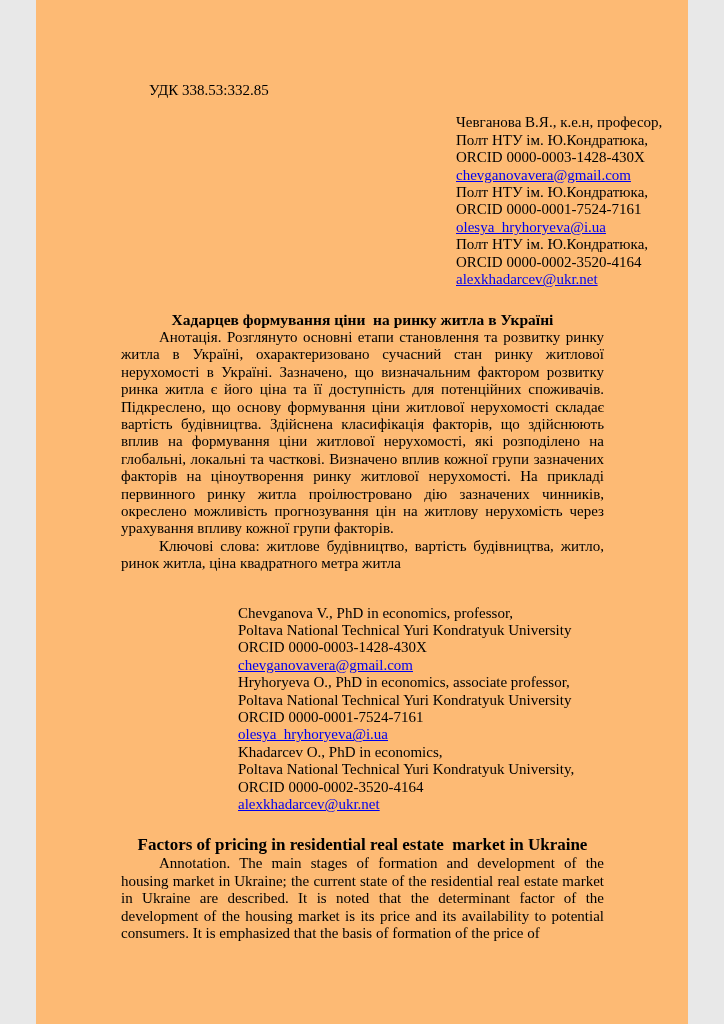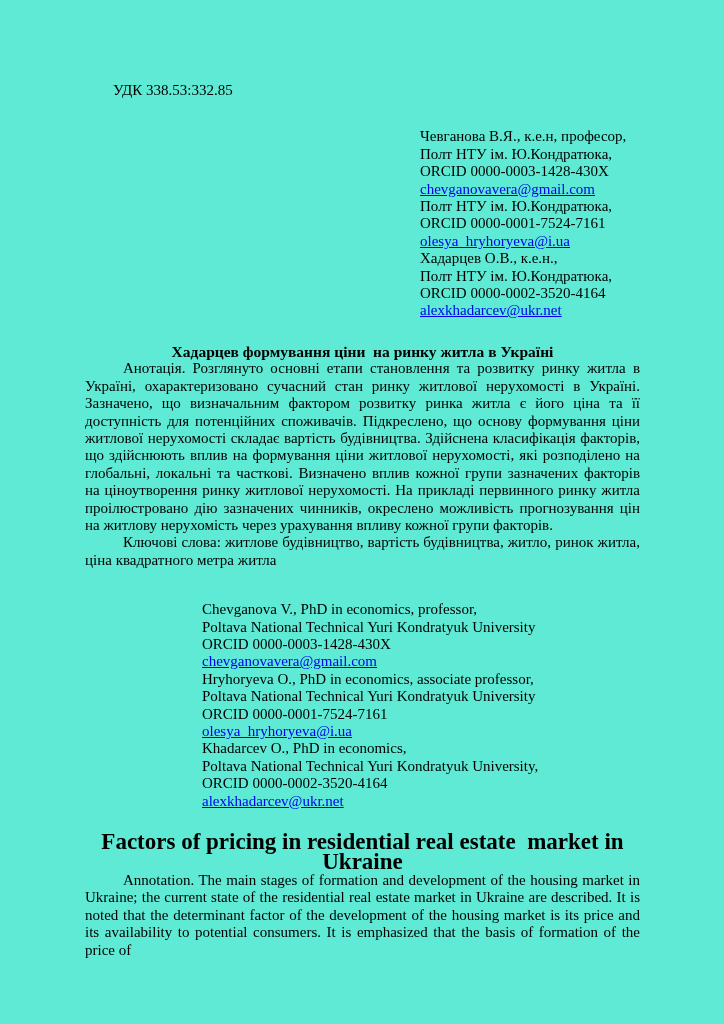--- a/index.html
+++ b/index.html
@@ -1,45 +1,45 @@
 <!DOCTYPE html>
 <html><head>
 <meta charset="utf-8">
 <style>
   html, body { margin: 0; padding: 0; background: #e8e8e8; }
   .page {
     position: relative;
-    width: 724px;
+    width: 652px;
     height: 1024px;
     margin: 0 auto;
-    background: #5eead4;
+    background: #fdba74;
     font-family: "Liberation Serif", "DejaVu Serif", serif;
     font-size: 15px;
     line-height: 17.4px;
     color: #000000;
     overflow: hidden;
   }
   .content {
     position: absolute;
     left: 85px;
     right: 84px;
     top: 0;
     padding-top: 82px;
   }
   .udc { margin-left: 28px; }
-  .authors-ua { margin-left: 335px; margin-top: 29px; }
+  .authors-ua { margin-left: 335px; margin-top: 15px; }
   .authors-en { margin-left: 117px; margin-top: 32px; }
   .authors-ua div, .authors-en div { white-space: nowrap; }
   .article-title {
     text-align: center;
     font-weight: bold;
     white-space: pre-wrap;
   }
   .title-ua { margin-top: 23px; font-size: 15.5px; }
-  .title-en { margin-top: 22px; font-size: 23px; line-height: 20px; }
+  .title-en { margin-top: 22px; font-size: 17px; line-height: 20px; }
   p.body-par {
     margin: 0;
     text-align: justify;
     text-indent: 38px;
   }
   .abstract-ua { margin-top: 4px; }
   .annotation-en { margin-top: 6px; }
   .b { font-weight: normal; }
   .link {
     color: #0000ee;
@@ -59,21 +59,20 @@
     <div class="authors-ua">
       <div>Чевганова В.Я., к.е.н, професор,</div>
       <div>Полт НТУ ім. Ю.Кондратюка,</div>
       <div>ORCID 0000-0003-1428-430X</div>
       <div><a class="link">chevganovavera@gmail.com</a></div>
 
       <div>Полт НТУ ім. Ю.Кондратюка,</div>
       <div>ORCID 0000-0001-7524-7161</div>
       <div><a class="link">olesya_hryhoryeva@i.ua</a></div>
 
-      <div>Хадарцев О.В., к.е.н.,</div>
       <div>Полт НТУ ім. Ю.Кондратюка,</div>
       <div>ORCID 0000-0002-3520-4164</div>
       <div><a class="link">alexkhadarcev@ukr.net</a></div>
     </div>
 
     <div class="article-title title-ua">Хадарцев формування ціни  на ринку житла в Україні</div>
 
     <p class="body-par abstract-ua"><span class="b">Анотація.</span><span> Розглянуто основні етапи становлення та розвитку ринку житла в Україні, охарактеризовано сучасний стан ринку житлової нерухомості  в Україні. Зазначено, що визначальним фактором розвитку  ринка житла є його ціна та її доступність для потенційних споживачів. Підкреслено, що основу формування ціни житлової нерухомості складає вартість будівництва.  Здійснена класифікація  факторів, що здійснюють вплив на формування ціни житлової нерухомості, які розподілено на глобальні, локальні та часткові.  Визначено вплив кожної групи зазначених факторів на ціноутворення ринку житлової нерухомості. На прикладі первинного ринку житла проілюстровано дію зазначених чинників, окреслено можливість прогнозування цін на житлову нерухомість через урахування впливу кожної групи факторів.</span></p>
 
     <p class="body-par keywords-ua"><span class="b">Ключові слова:</span><span> житлове будівництво, вартість будівництва, житло, ринок житла, ціна квадратного метра житла</span></p>

